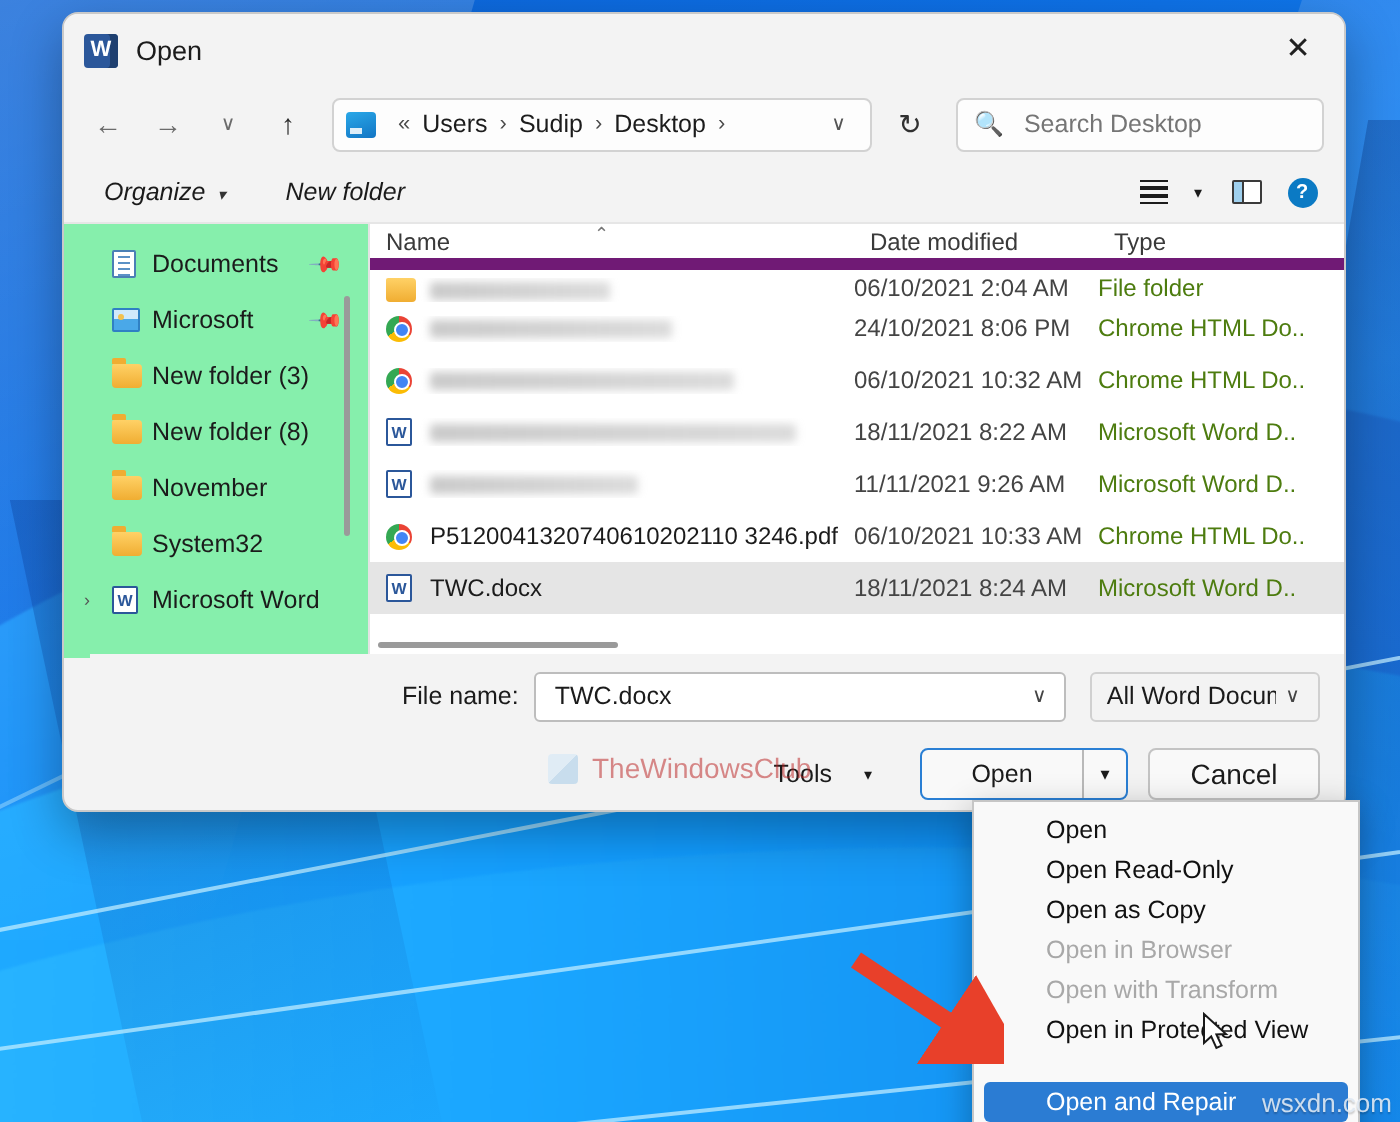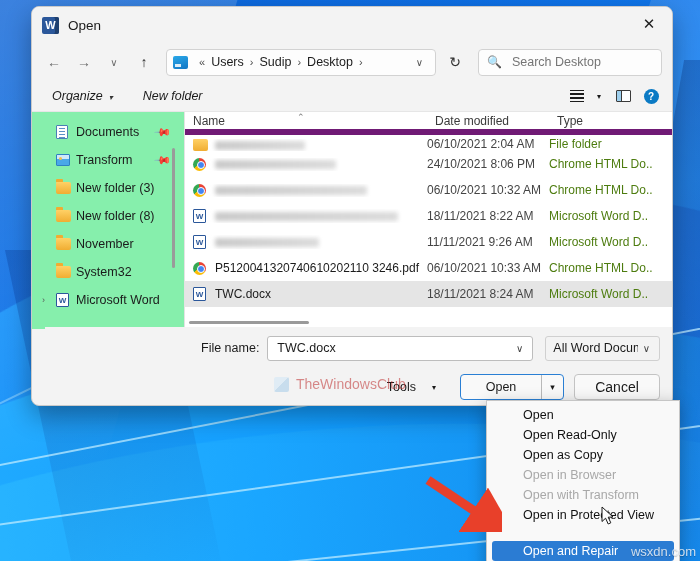--- a/index.html
+++ b/index.html
@@ -548,21 +548,21 @@
               <span class="ic-doc"></span>
             </span>
             <span class="tlabel">Documents</span>
             <span class="pin">📌</span>
           </div>
           <div class="tree-item">
             <span class="expander"></span>
             <span class="ticon">
               <span class="ic-pic"></span>
             </span>
-            <span class="tlabel">Transform</span>
+            <span class="tlabel">Microsoft</span>
             <span class="pin">📌</span>
           </div>
           <div class="tree-item">
             <span class="expander"></span>
             <span class="ticon">
               <span class="ic-folder"></span>
             </span>
             <span class="tlabel">New folder (3)</span>
           </div>
           <div class="tree-item">

